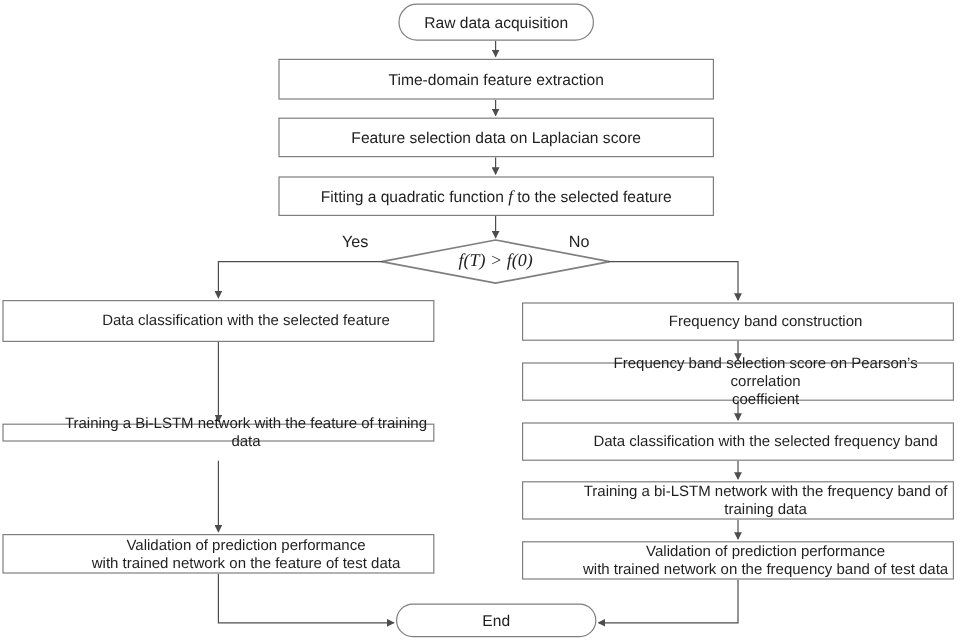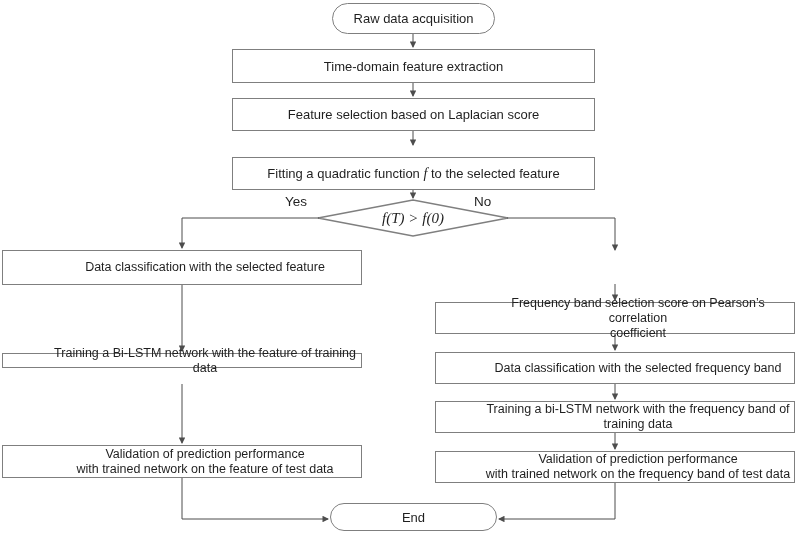--- a/index.html
+++ b/index.html
@@ -63,37 +63,38 @@
     <path class="connector" d="M 615 334 L 615 350" marker-end="url(#arrowhead)"></path>
     <path class="connector" d="M 615 384 L 615 399" marker-end="url(#arrowhead)"></path>
     <path class="connector" d="M 615 433 L 615 449" marker-end="url(#arrowhead)"></path>
     <path class="connector" d="M 615 483 L 615 519 L 499 519" marker-end="url(#arrowhead)"></path>
   </svg>
 
   <div class="box terminator" style="left:332px;top:3px;width:163px;height:31px;">Raw data acquisition</div>
 
   <div class="box" style="left:232px;top:49px;width:363px;height:34px;">Time-domain feature extraction</div>
 
-  <div class="box" style="left:232px;top:98px;width:363px;height:33px;">Feature selection based on Laplacian score</div>
+  <div class="box" style="left:232px;top:98px;width:363px;height:33px;">Feature selection data on Laplacian score</div>
 
-  <div class="box" style="left:232px;top:147px;width:363px;height:33px;margin-top:10px;"><span><span>Fitting a quadratic function</span> <span class="math" style="font-size:14px;">f</span> <span>to the selected feature</span></span></div>
+  <div class="box" style="left:232px;top:147px;width:363px;height:33px;"><span><span>Fitting a quadratic function</span> <span class="math" style="font-size:14px;">f</span> <span>to the selected feature</span></span></div>
 
   <div class="decision-text" style="left:333px;top:206px;width:160px;height:24px;">f(T) &gt; f(0)</div>
 
   <div class="branch-label" style="left:285px;top:194px;">Yes</div>
 
   <div class="branch-label" style="left:474px;top:194px;">No</div>
 
   <div class="box branch" style="left:2px;top:250px;width:360px;height:35px;">Data classification with the selected feature</div>
 
   <div class="box branch" style="left:2px;top:353px;width:360px;height:15px;">Training a Bi-LSTM network with the feature of training data</div>
 
   <div class="box branch" style="left:2px;top:445px;width:360px;height:33px;">Validation of prediction performance
 with trained network on the feature of test data</div>
 
+  <div class="box branch" style="left:435px;top:252px;width:360px;height:32px;">Frequency band construction</div>
 
   <div class="box branch" style="left:435px;top:302px;width:360px;height:32px;">Frequency band selection score on Pearson’s correlation
 coefficient</div>
 
   <div class="box branch" style="left:435px;top:352px;width:360px;height:32px;">Data classification with the selected frequency band</div>
 
   <div class="box branch" style="left:435px;top:401px;width:360px;height:32px;">Training a bi-LSTM network with the frequency band of
 training data</div>
 
   <div class="box branch" style="left:435px;top:451px;width:360px;height:32px;">Validation of prediction performance

